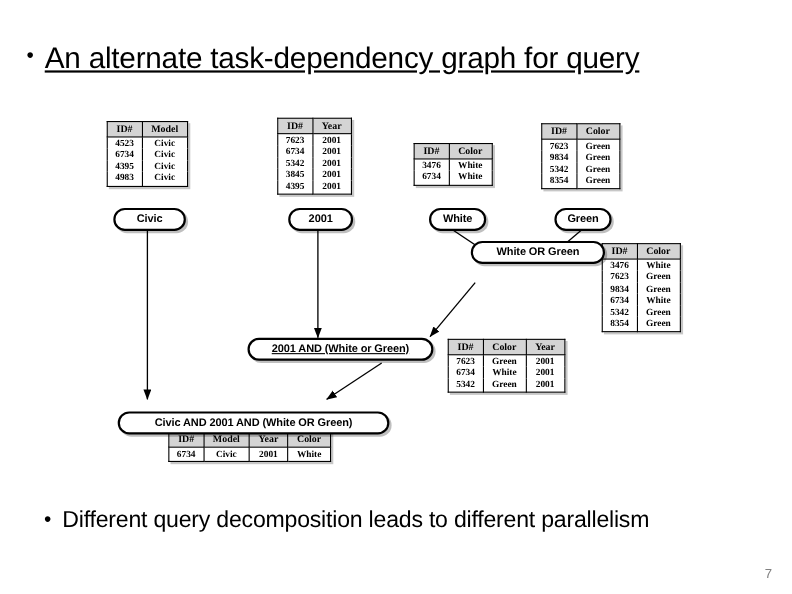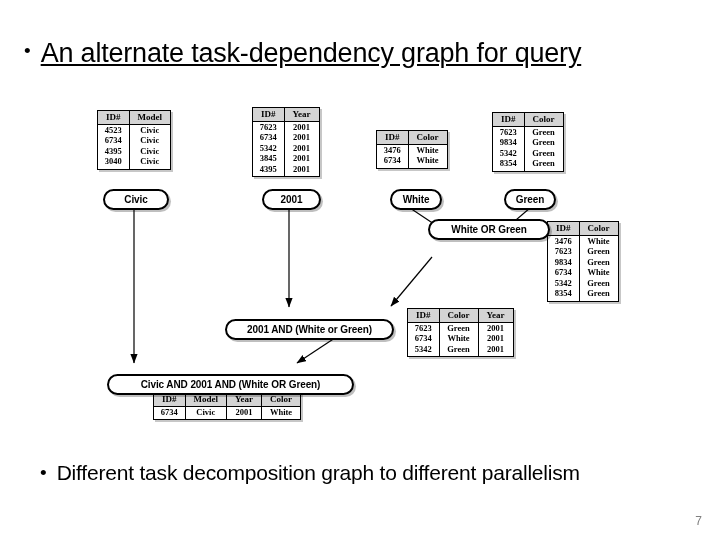--- a/index.html
+++ b/index.html
@@ -176,21 +176,21 @@
         </tr>
         <tr>
           <td>6734</td>
           <td>Civic</td>
         </tr>
         <tr>
           <td>4395</td>
           <td>Civic</td>
         </tr>
         <tr class="last-body">
-          <td>3040</td>
+          <td>4983</td>
           <td>Civic</td>
         </tr>
       </tbody>
     </table>
 
     <table class="dtable" id="year-table" style="left:252px; top:12px;">
       <thead>
           <tr>
         <th>ID#</th>
         <th>Year</th>
@@ -350,26 +350,26 @@
     <div class="node" id="node-civic" style="left:103px; top:94px; width:62px;">Civic</div>
 
     <div class="node" id="node-2001" style="left:262px; top:94px; width:55px;">2001</div>
 
     <div class="node" id="node-white" style="left:390px; top:94px; width:48px;">White</div>
 
     <div class="node" id="node-green" style="left:504px; top:94px; width:48px;">Green</div>
 
     <div class="node" id="node-white-or-green" style="left:428px; top:124px; width:118px;">White OR Green</div>
 
-    <div class="node" id="node-2001-and" style="left:225px; top:224px; width:165px;">2001 AND (White or Green)</div>
+    <div class="node" id="node-2001-and" style="left:225px; top:212px; width:165px;text-decoration:underline;">2001 AND (White or Green)</div>
 
     <div class="node" id="node-final" style="left:107px; top:279px; width:243px;">Civic AND 2001 AND (White OR Green)</div>
 
   </div>
 
   <div class="bullet" id="bullet-bottom">
     <span class="bullet-dot">•</span>
-    <span class="bullet-text">Different task decomposition graph to different parallelism</span>
+    <span class="bullet-text">Different query decomposition leads to different parallelism</span>
   </div>
 
   <div class="page-number">7</div>
 
 </div>
 
 </body></html>

